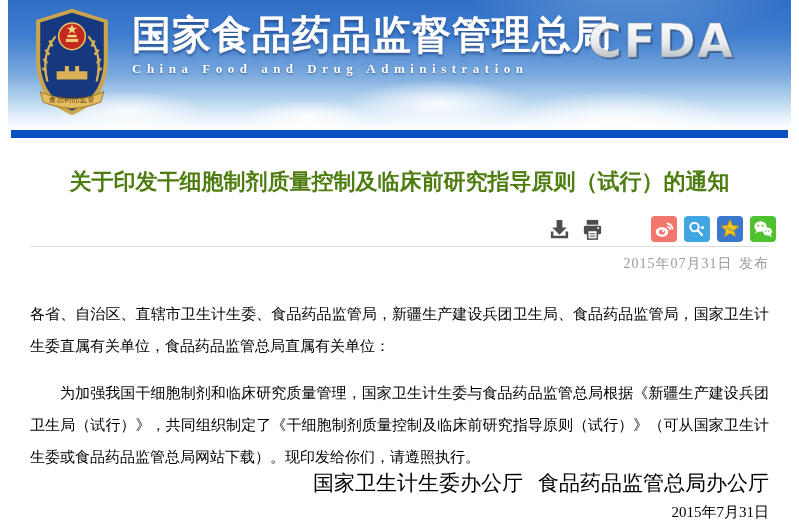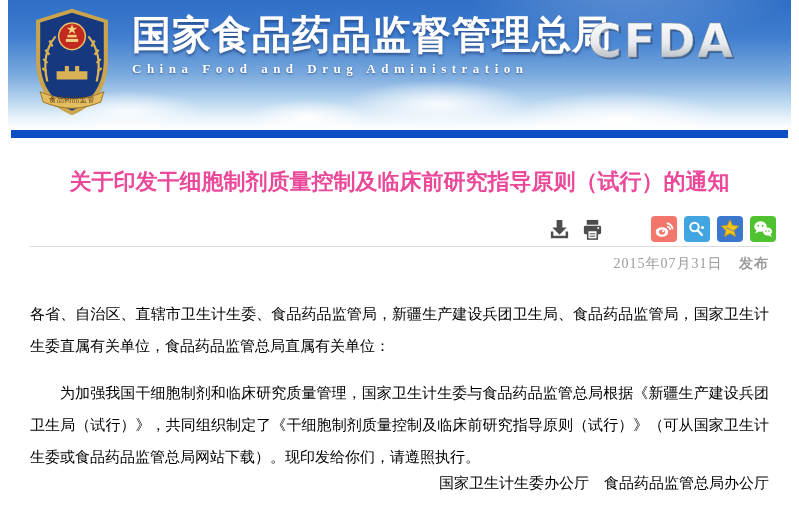--- a/index.html
+++ b/index.html
@@ -31,50 +31,50 @@
   }
   .cfda-logo { position:absolute; left:578px; top:10px; width:175px; height:60px; }
 
   
   .accent-bar { margin:1px 11px 0 11px; height:8px; background:#0b51c3; }
 
   
   .title {
     margin:28px 30px 0; text-align:center;
     font-family:"Liberation Sans", sans-serif; font-weight:bold;
-    font-size:22px; line-height:32px; color:#ec4899;
+    font-size:22px; line-height:32px; color:#4d7c0f;
   }
   .toolbar {
     margin-top:18px; padding-right:23px; height:26px;
     display:flex; justify-content:flex-end; align-items:center;
   }
   .tool-btn { display:inline-block; width:23px; height:23px; cursor:pointer; }
   .tool-btn.download { margin-right:10px; }
   .tool-btn.print { margin-right:40px; }
   .share-btn { display:inline-block; width:26px; height:26px; margin-left:7px; cursor:pointer; }
   .share-btn svg { display:block; }
 
   .rule { border:none; border-top:1px solid #dcdcdc; margin:4px 30px 0; }
 
   .pubdate {
     margin-top:8px; padding-right:30px; text-align:right;
     font-size:14px; line-height:17px; color:#9b9b9b; letter-spacing:1px;
   }
-  .pubdate .publabel { margin-left:12px;font-weight:bold; }
+  .pubdate .publabel { margin-left:2px; }
 
   .body-p {
     margin:0 30px; font-size:15px; line-height:32px; color:#000;
     text-align:justify;
   }
   .p1 { margin-top:26px; }
   .p2 { margin-top:15px; text-indent:2em; }
 
   .sig {
     padding-right:30px; text-align:right;
-    font-size:15px; line-height:20px; color:#000;
+    font-size:21px; line-height:20px; color:#000;
   }
   .siggap { display:inline-block; width:15px; }
   .sigdate {
     margin-top:10px; padding-right:30px; text-align:right;
     font-size:15px; line-height:18px; color:#000;
   }
 </style>
 </head>
 <body>
 
@@ -187,15 +187,16 @@
       <span>2015年07月31日</span>
       <span class="publabel">发布</span>
     </div>
 
     <p class="body-p p1">各省、自治区、直辖市卫生计生委、食品药品监管局，新疆生产建设兵团卫生局、食品药品监管局，国家卫生计生委直属有关单位，食品药品监管总局直属有关单位：</p>
     <p class="body-p p2">为加强我国干细胞制剂和临床研究质量管理，国家卫生计生委与食品药品监管总局根据《新疆生产建设兵团卫生局（试行）》，共同组织制定了《干细胞制剂质量控制及临床前研究指导原则（试行）》（可从国家卫生计生委或食品药品监管总局网站下载）。现印发给你们，请遵照执行。</p>
 
     <div class="sig">
       <span>国家卫生计生委办公厅</span><span class="siggap"></span><span>食品药品监管总局办公厅</span>
     </div>
+    <div class="sigdate">2015年7月31日</div>
 
   </main>
 </div>
 
 </body></html>

